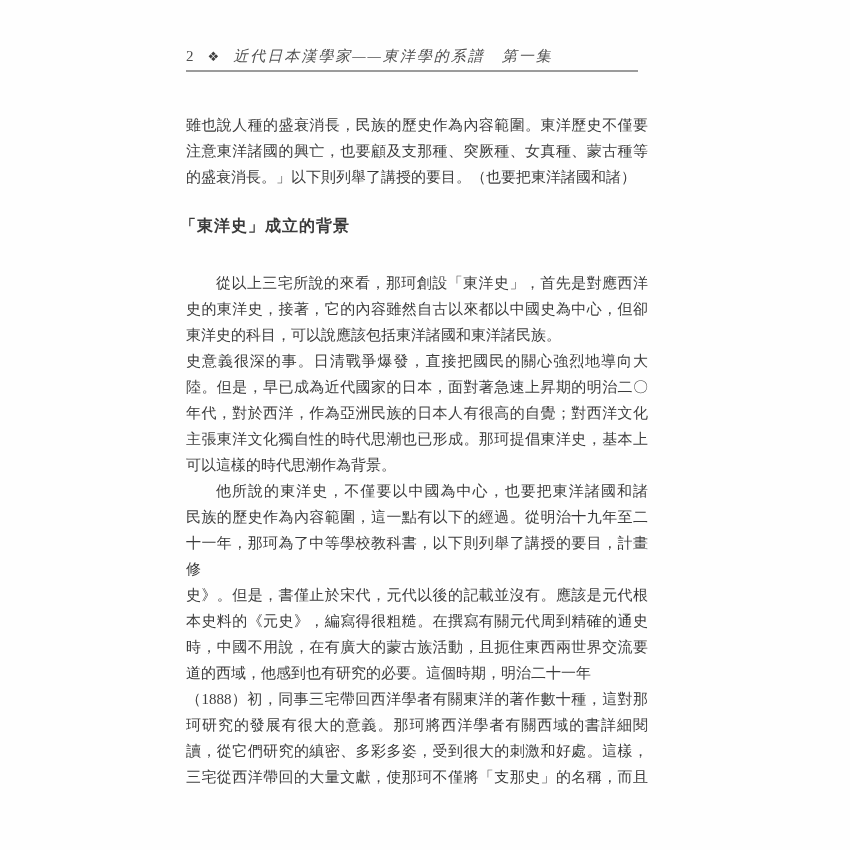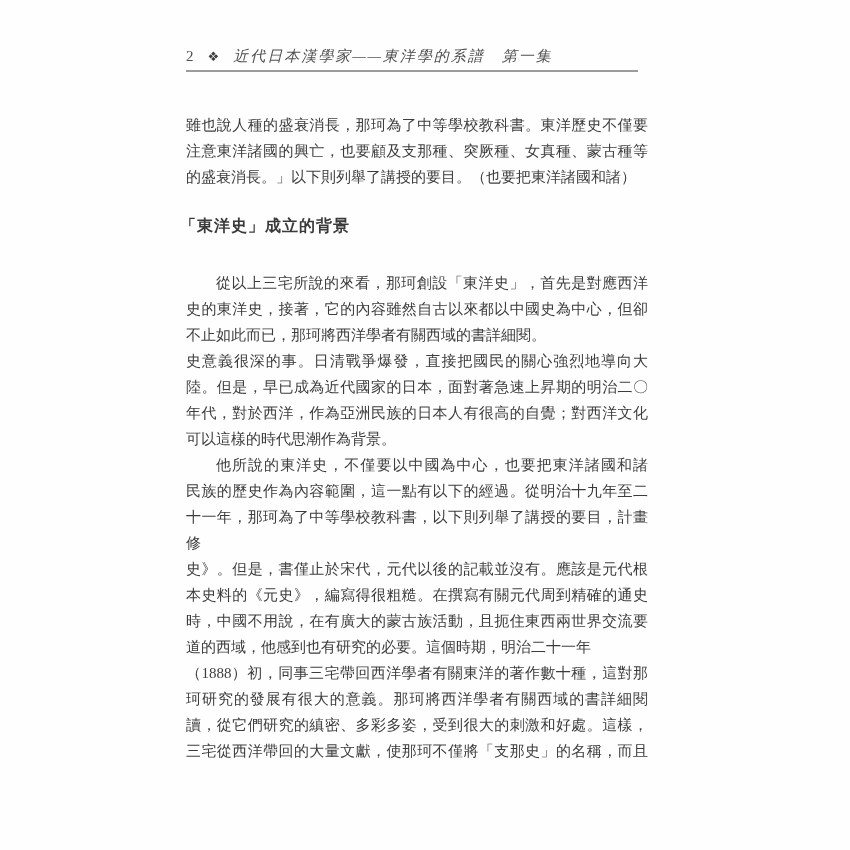--- a/index.html
+++ b/index.html
@@ -61,34 +61,35 @@
 
     <div class="header">
       <span class="pnum">2</span>
       <span class="orn">❖</span>
       <span class="htitle">近代日本漢學家——東洋學的系譜　第一集</span>
     </div>
 
     <div class="rule"></div>
 
     <div class="para-block p-cont" id="p-cont">
-        <div class="line fill">雖也說人種的盛衰消長，那珂為了中等學校教科書。東洋歷史不僅要</div>
+        <div class="line fill">雖也說人種的盛衰消長，民族的歷史作為內容範圍。東洋歷史不僅要</div>
         <div class="line fill">注意東洋諸國的興亡，也要顧及支那種、突厥種、女真種、蒙古種等</div>
         <div class="line">的盛衰消長。」以下則列舉了講授的要目。（也要把東洋諸國和諸）</div>
       </div>
 
     <h2 class="heading">「東洋史」成立的背景</h2>
 
     <div class="para-block p-rest" id="p-rest">
         <div class="line ind fill">從以上三宅所說的來看，那珂創設「東洋史」，首先是對應西洋</div>
         <div class="line fill">史的東洋史，接著，它的內容雖然自古以來都以中國史為中心，但卻</div>
-        <div class="line">不止如此而已，那珂將西洋學者有關西域的書詳細閱。</div>
+        <div class="line">東洋史的科目，可以說應該包括東洋諸國和東洋諸民族。</div>
         <div class="line fill">史意義很深的事。日清戰爭爆發，直接把國民的關心強烈地導向大</div>
         <div class="line fill">陸。但是，早已成為近代國家的日本，面對著急速上昇期的明治二〇</div>
         <div class="line fill">年代，對於西洋，作為亞洲民族的日本人有很高的自覺；對西洋文化</div>
+        <div class="line fill">主張東洋文化獨自性的時代思潮也已形成。那珂提倡東洋史，基本上</div>
         <div class="line">可以這樣的時代思潮作為背景。</div>
         <div class="line ind fill">他所說的東洋史，不僅要以中國為中心，也要把東洋諸國和諸</div>
         <div class="line fill">民族的歷史作為內容範圍，這一點有以下的經過。從明治十九年至二</div>
         <div class="line fill">十一年，那珂為了中等學校教科書，以下則列舉了講授的要目，計畫修</div>
         <div class="line fill">史》。但是，書僅止於宋代，元代以後的記載並沒有。應該是元代根</div>
         <div class="line fill">本史料的《元史》，編寫得很粗糙。在撰寫有關元代周到精確的通史</div>
         <div class="line fill">時，中國不用說，在有廣大的蒙古族活動，且扼住東西兩世界交流要</div>
         <div class="line">道的西域，他感到也有研究的必要。這個時期，明治二十一年</div>
         <div class="line fill">（1888）初，同事三宅帶回西洋學者有關東洋的著作數十種，這對那</div>
         <div class="line fill">珂研究的發展有很大的意義。那珂將西洋學者有關西域的書詳細閱</div>

